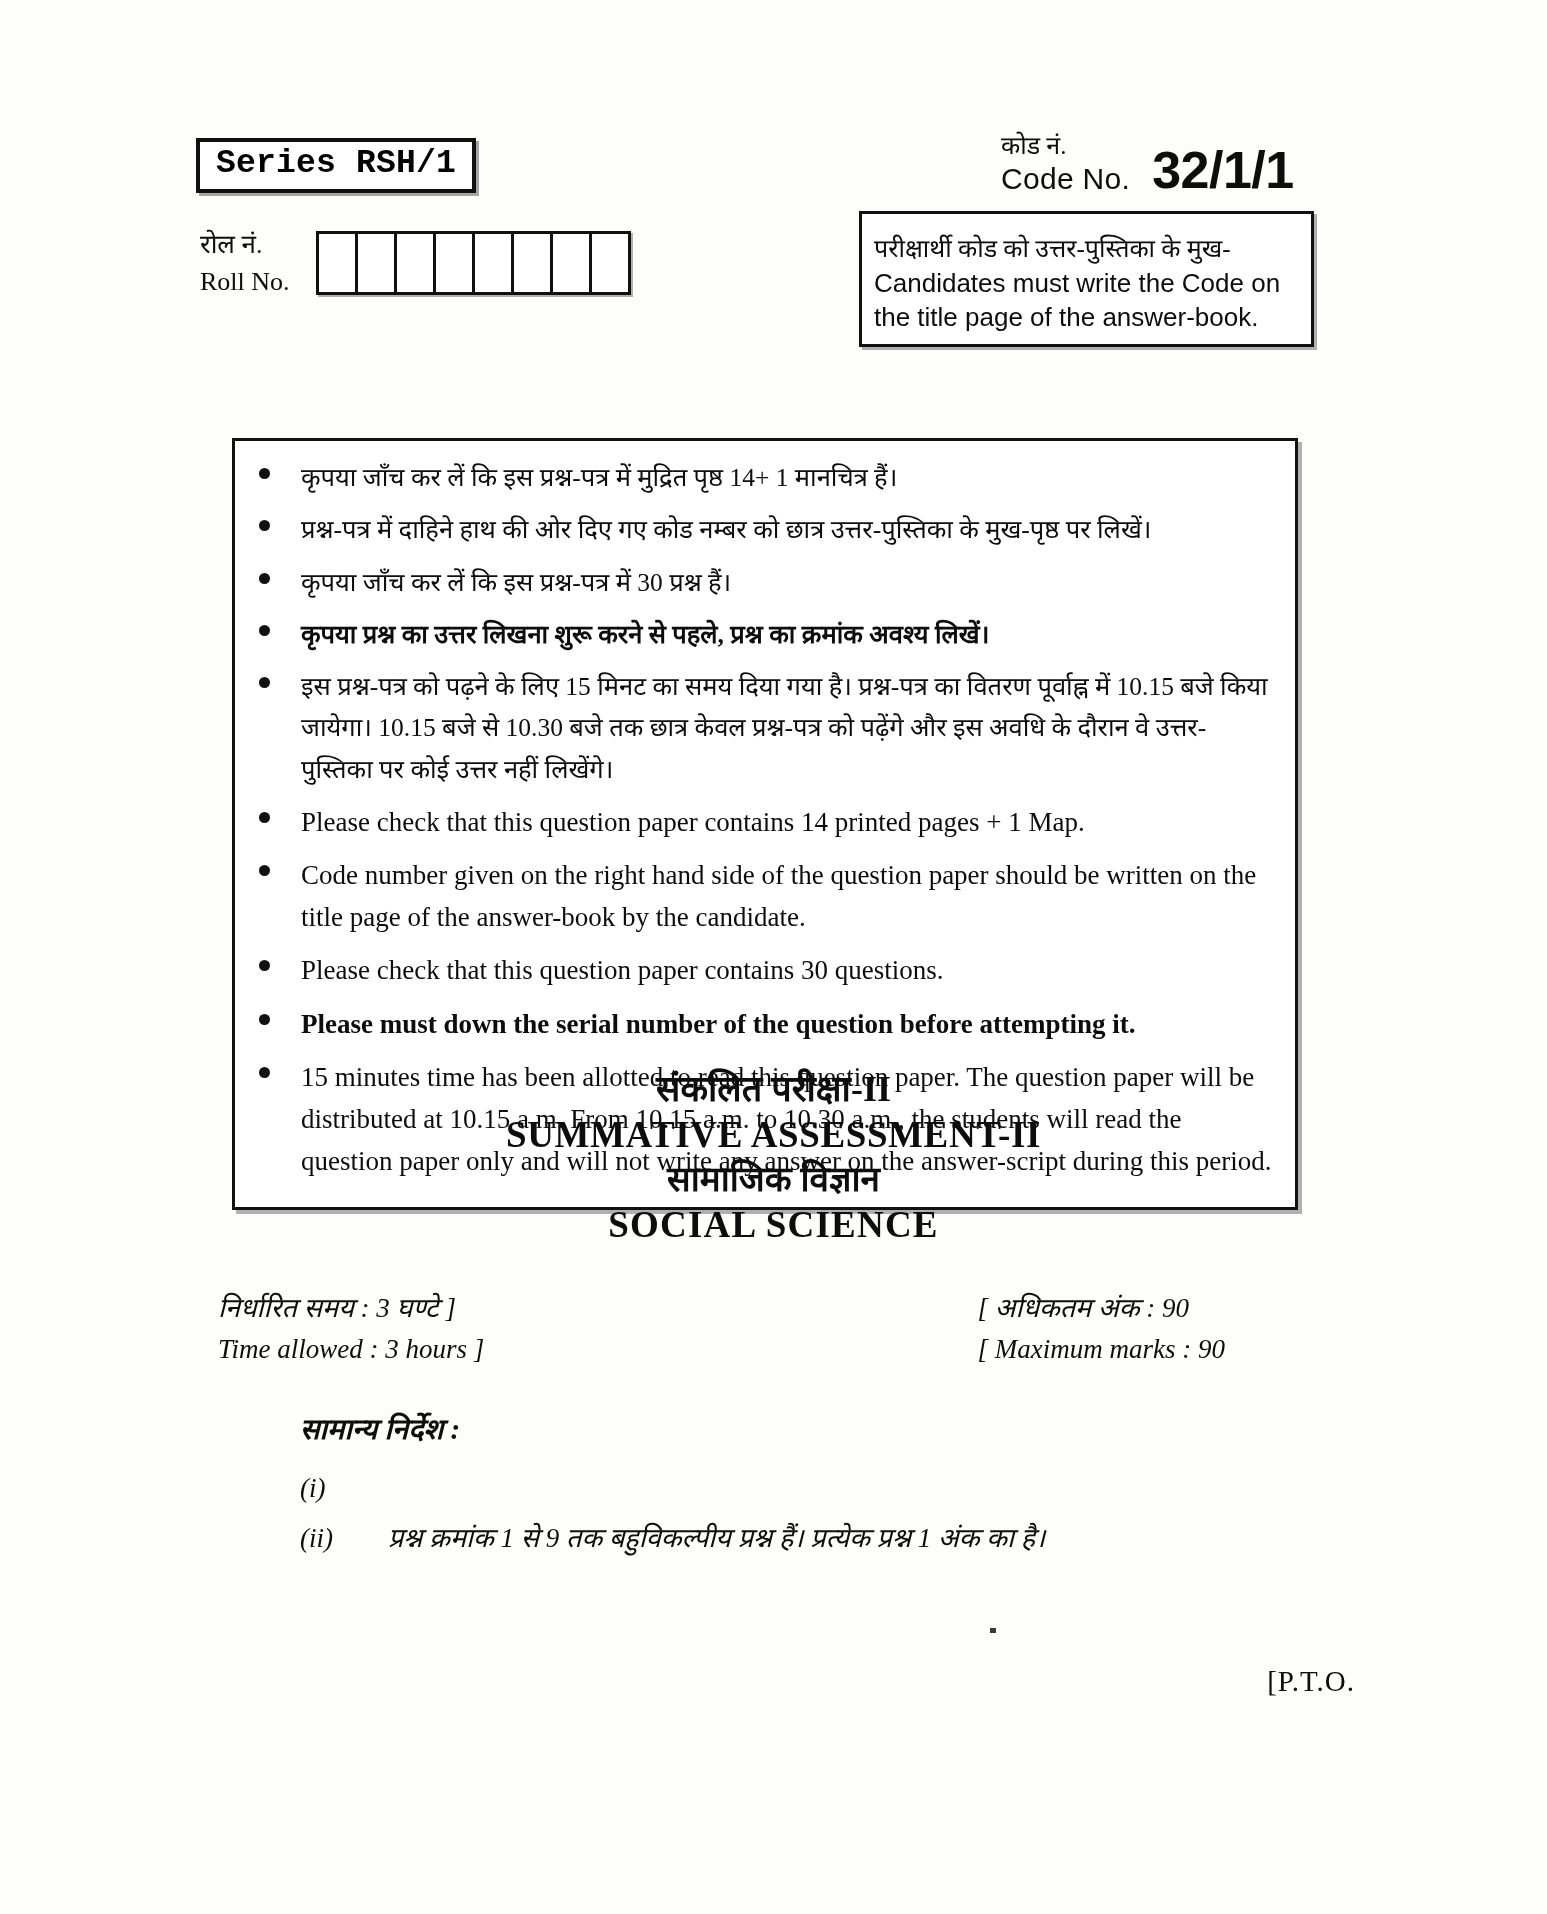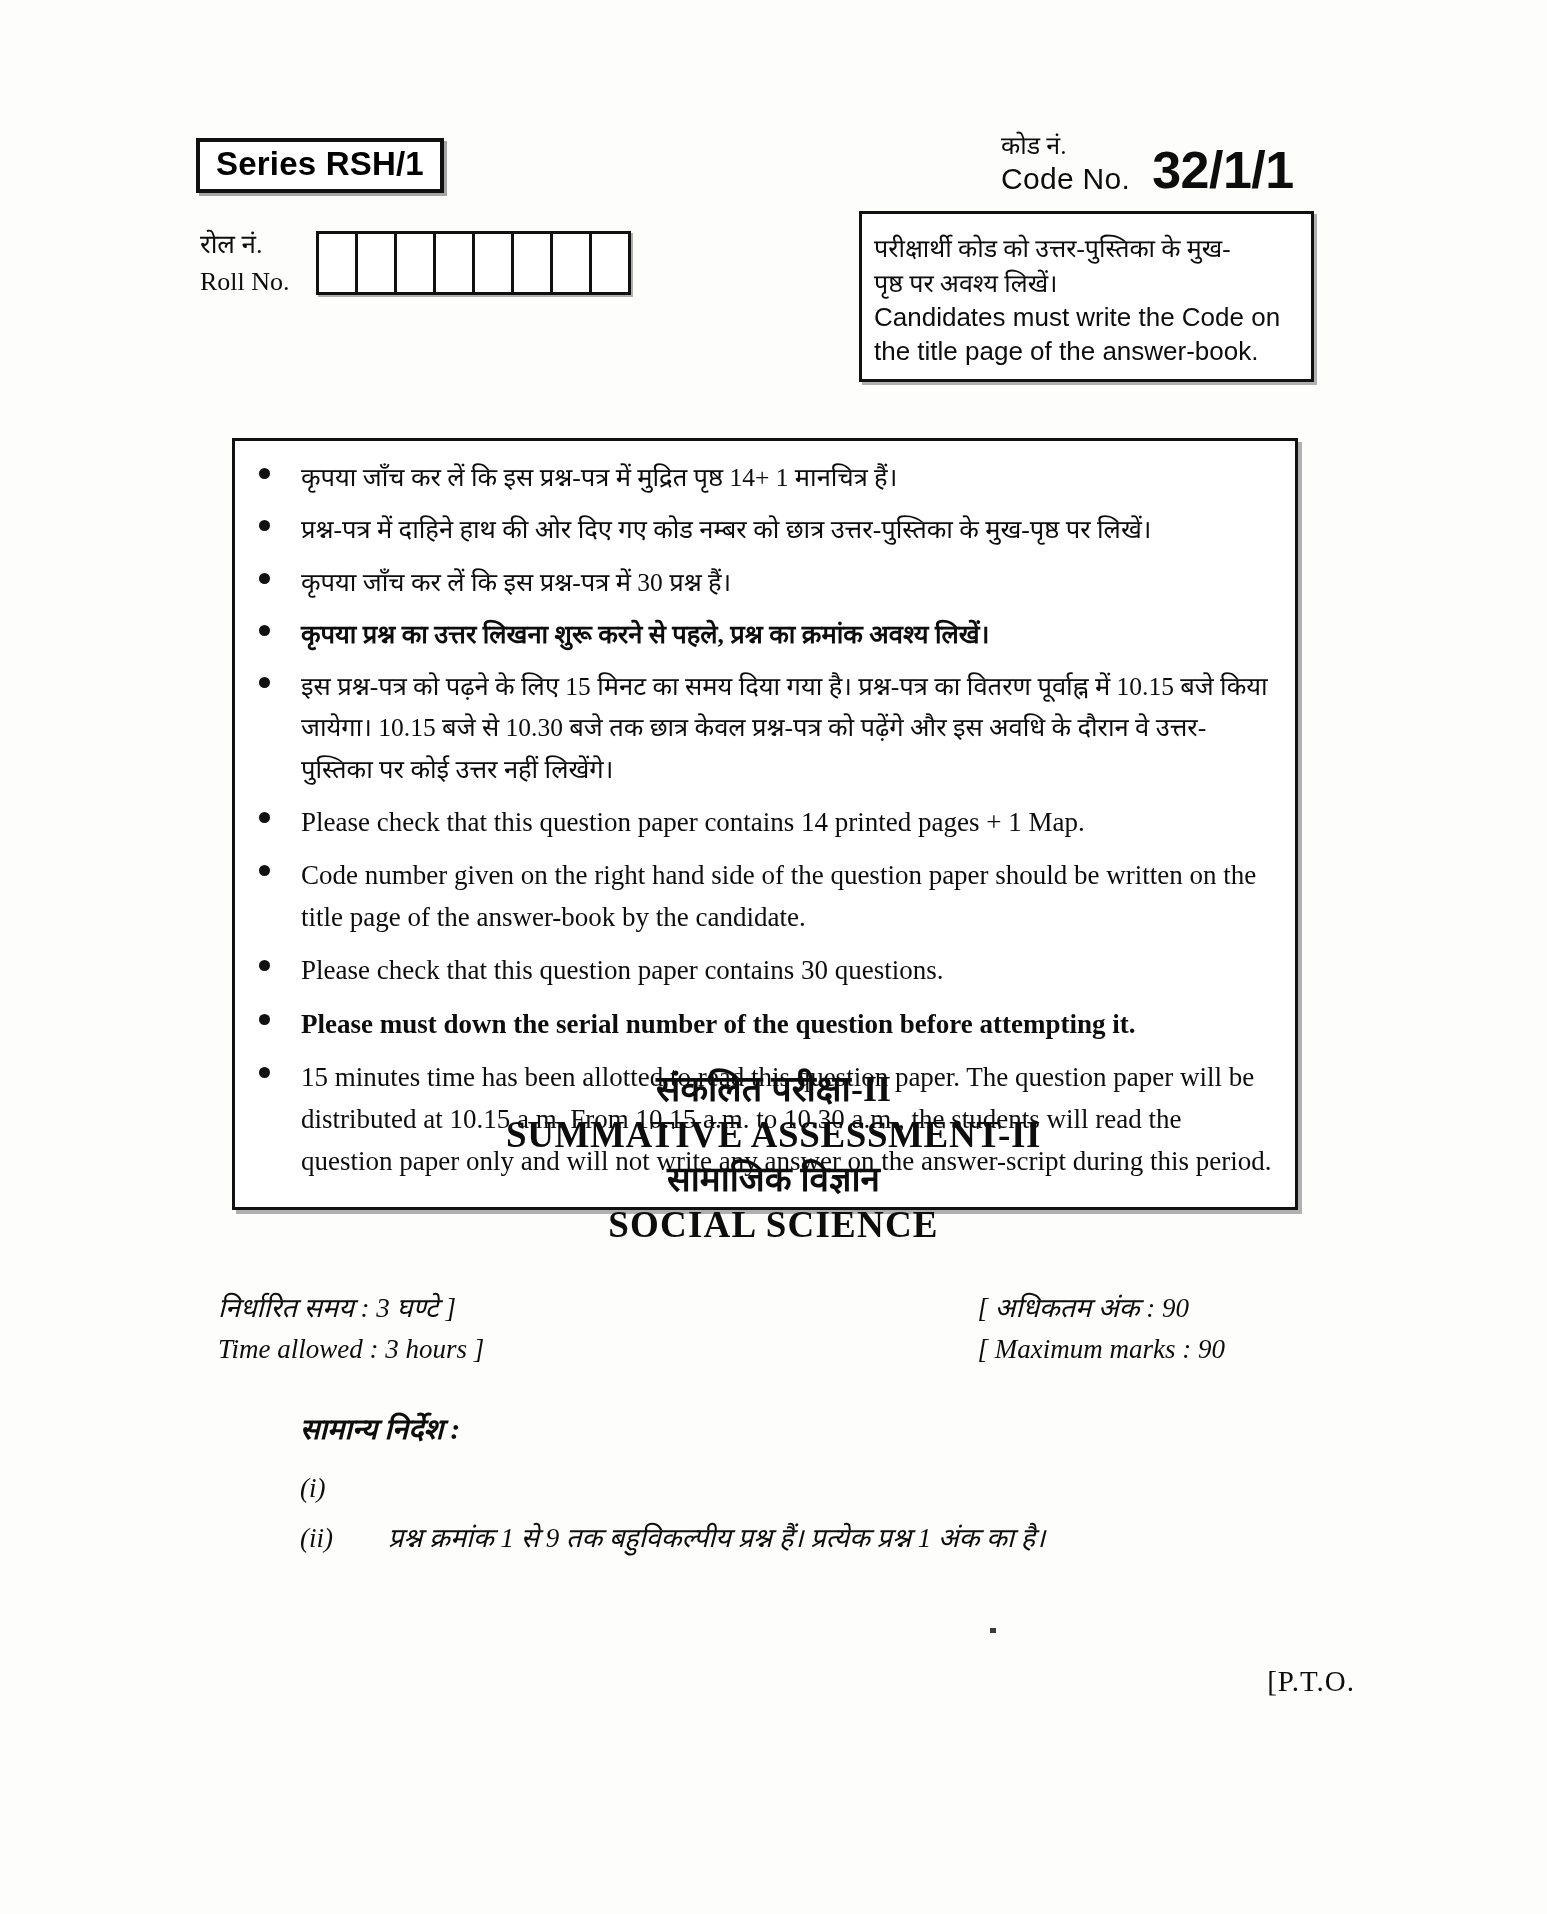--- a/index.html
+++ b/index.html
@@ -33,21 +33,21 @@
   }
   .series-box {
     position: absolute;
     left: 0; top: 8px;
     border: 4px solid #111;
     padding: 5px 16px 7px 16px;
     background: #fff;
     box-shadow: 3px 3px 0 rgba(0,0,0,0.35);
   }
   .series-box .series-label {
-    font-family: Liberation Sans, sans-serif;
+    font-family: Liberation Mono, monospace;
     font-weight: bold;
     font-size: 33px;
     letter-spacing: 0.2px;
     line-height: 1.05;
     color: #000;
   }
 
   .rollno-wrap {
     position: absolute;
     left: 4px;
@@ -334,21 +334,20 @@
     <div class="code-block">
       <div class="code-line">
         <div class="code-words">
           <div class="hi">कोड नं.</div>
           <div class="en">Code No.</div>
         </div>
         <div class="code-value">32/1/1</div>
       </div>
       <div class="candidates-box">
         <div class="hi">परीक्षार्थी कोड को उत्तर-पुस्तिका के मुख-</div>
-        <div class="hi">पृष्ठ पर अवश्य लिखें।</div>
         <div class="en">Candidates must write the Code on</div>
         <div class="en">the title page of the answer-book.</div>
       </div>
     </div>
 
   </div>
 
   <div class="instr-box">
     <ul class="instr-list">
       <li class="hi-item">

